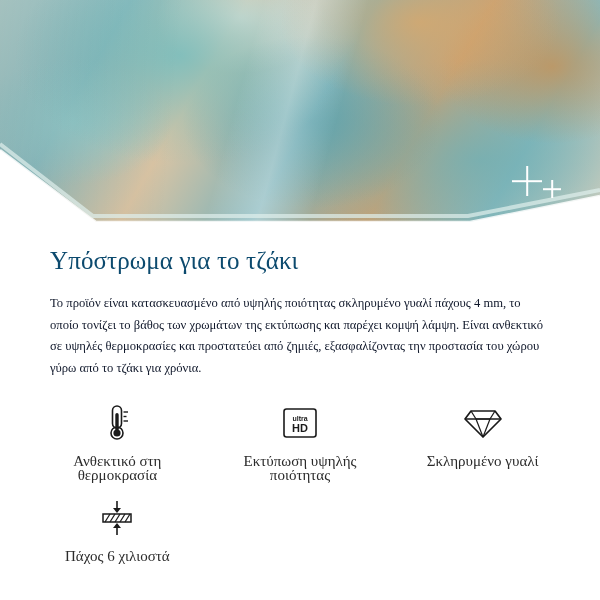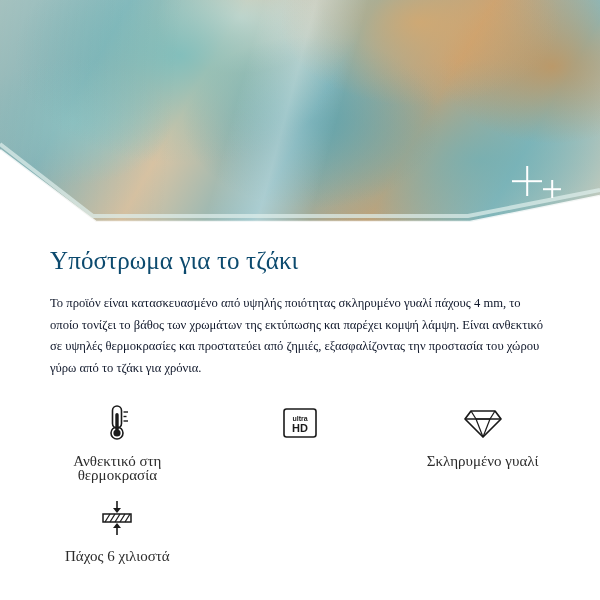--- a/index.html
+++ b/index.html
@@ -167,20 +167,21 @@
     </div>
 
     <div class="feature">
       <div class="feature-icon">
         <svg width="38" height="38" viewBox="0 0 38 38">
           <rect x="3" y="5" width="32" height="28" rx="2.5" fill="none" stroke="#1a1a1a" stroke-width="1.6"></rect>
           <text x="19" y="17" font-family="Liberation Sans, sans-serif" font-size="7" font-weight="bold" fill="#1a1a1a" text-anchor="middle">ultra</text>
           <text x="19" y="28" font-family="Liberation Sans, sans-serif" font-size="11" font-weight="bold" fill="#1a1a1a" text-anchor="middle">HD</text>
         </svg>
       </div>
+      <div class="feature-label">Εκτύπωση υψηλής ποιότητας</div>
     </div>
 
 
     <div class="feature">
       <div class="feature-icon">
         <svg width="40" height="36" viewBox="0 0 40 36">
           <path d="M8 6 H32 L38 14 L20 32 L2 14 Z" fill="none" stroke="#1a1a1a" stroke-width="1.7" stroke-linejoin="round"></path>
           <line x1="2" y1="14" x2="38" y2="14" stroke="#1a1a1a" stroke-width="1.4"></line>
           <line x1="8" y1="6" x2="13" y2="14" stroke="#1a1a1a" stroke-width="1.2"></line>
           <line x1="32" y1="6" x2="27" y2="14" stroke="#1a1a1a" stroke-width="1.2"></line>

